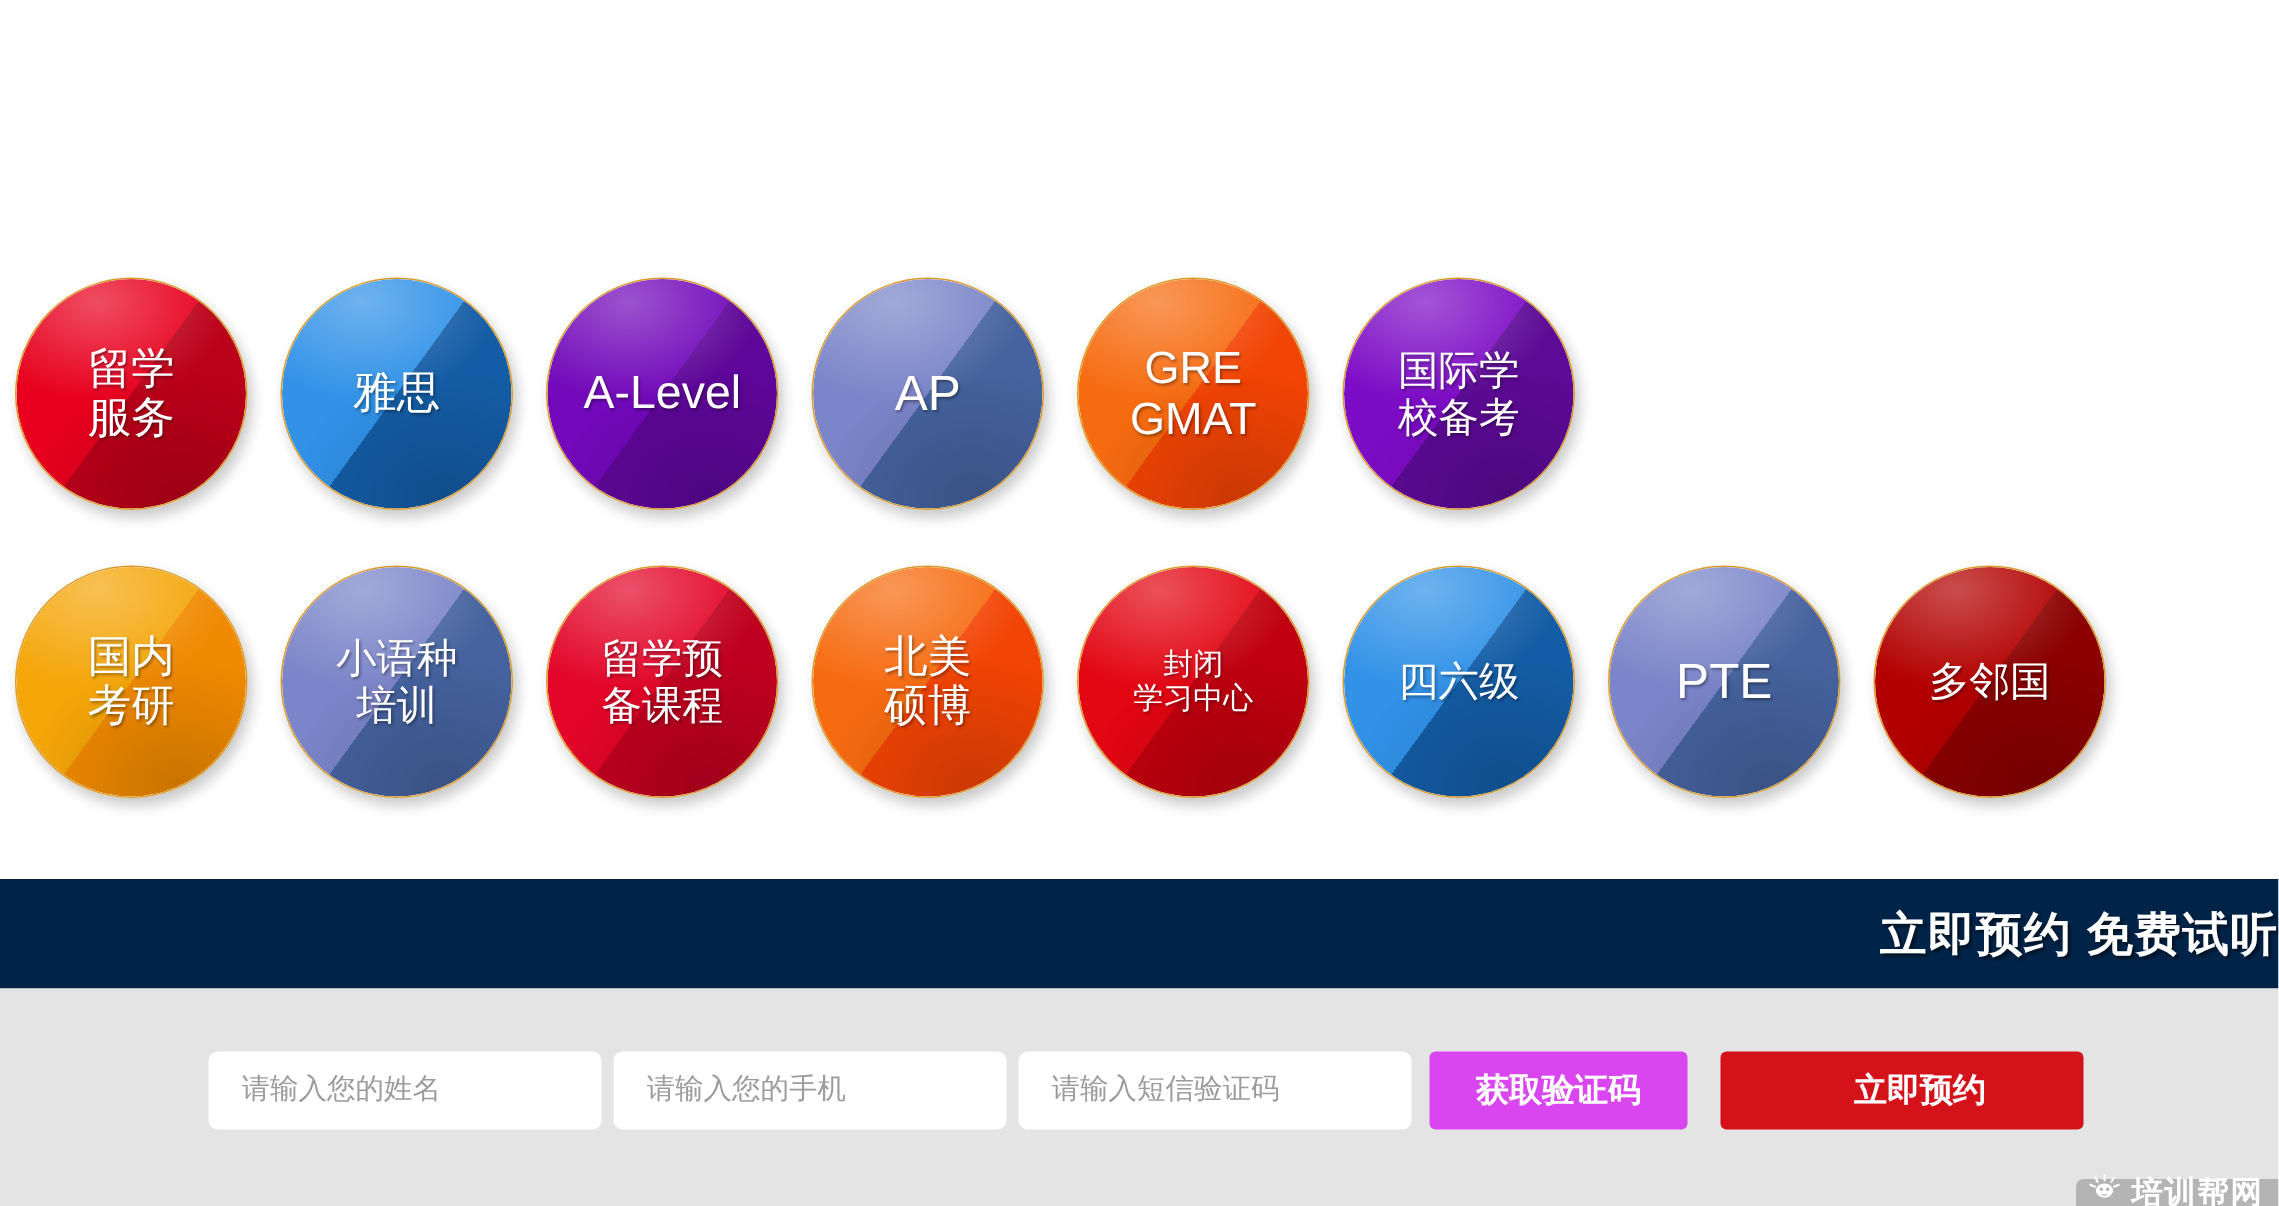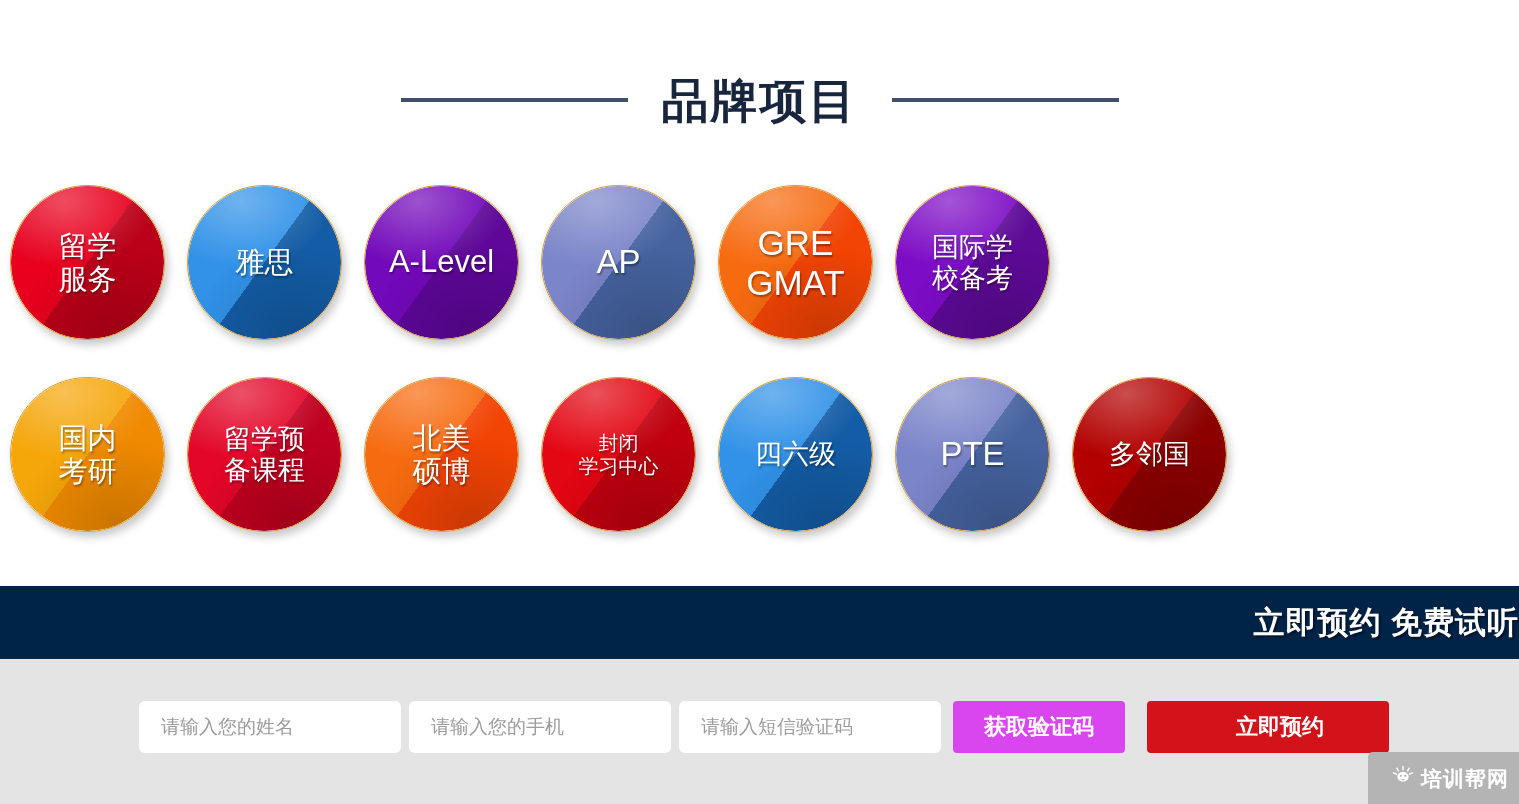--- a/index.html
+++ b/index.html
@@ -100,21 +100,21 @@
     font-weight: normal;
     text-shadow: 1px 1.5px 2px rgba(0,0,0,0.38);
     padding: 0 6px;
     white-space: pre-line;
   }
   .lbl-cn2   { font-size: 29px; }   
   .lbl-cn3   { font-size: 27px; }   
   .lbl-cn4   { font-size: 20px; }
   .lbl-lat-l { font-size: 31px; }   
   .lbl-lat-b { font-size: 33px; }   
-  .lbl-lat-s { font-size: 35px; }   
+  .lbl-lat-s { font-size: 30px; }   
 
   
   .cta-banner {
     position: absolute;
     left: 0;
     top: 586px;
     width: 1519px;
     height: 73px;
     background: #002448;
     display: flex;
@@ -182,47 +182,42 @@
     background: #d4121a;
     margin-left: 14px;
     padding-left: 24px;
   }
 
   
   .watermark {
     position: absolute;
     right: 0px;
     bottom: 0px;
-    height: 52px;
-    padding: 0 10px 0 24px;
+    height: 18px;
+    padding: 0 10px 0 8px;
     background: #b4b4b4;
     border-radius: 5px 0 0 0;
     display: flex;
     align-items: center;
     column-gap: 7px;
   }
   .watermark .wm-text {
     color: #ffffff;
     font-size: 21px;
     font-weight: bold;
     letter-spacing: 1px;
     line-height: 1;
   }
   .watermark .wm-icon { display: block; }
 </style>
 </head>
 <body>
 
 <div id="page">
 
-  <div class="heading-row">
-    <div class="heading-rule"></div>
-    <div class="heading-title">品牌项目</div>
-    <div class="heading-rule"></div>
-  </div>
 
   <div class="grid">
     <div class="grid-row">
         <div class="bubble">
           <div class="face" style="background: linear-gradient(126deg, rgb(232, 0, 30) 0%, rgb(232, 0, 30) 50%, rgb(187, 0, 25) 50%, rgb(187, 0, 25) 100%);"></div>
           <div class="gloss"></div>
           <div class="label lbl-cn2">留学
 服务</div>
         </div>
         <div class="bubble">
@@ -252,20 +247,26 @@
           <div class="label lbl-cn3">国际学
 校备考</div>
         </div>
       </div>
     <div class="grid-row">
         <div class="bubble">
           <div class="face" style="background: linear-gradient(126deg, rgb(245, 166, 9) 0%, rgb(245, 166, 9) 50%, rgb(240, 138, 0) 50%, rgb(240, 138, 0) 100%);"></div>
           <div class="gloss"></div>
           <div class="label lbl-cn2">国内
 考研</div>
+        </div>
+        <div class="bubble">
+          <div class="face" style="background: linear-gradient(126deg, rgb(123, 133, 201) 0%, rgb(123, 133, 201) 50%, rgb(70, 99, 159) 50%, rgb(70, 99, 159) 100%);"></div>
+          <div class="gloss"></div>
+          <div class="label lbl-cn3">小语种
+培训</div>
         </div>
         <div class="bubble">
           <div class="face" style="background: linear-gradient(126deg, rgb(227, 6, 41) 0%, rgb(227, 6, 41) 50%, rgb(192, 0, 32) 50%, rgb(192, 0, 32) 100%);"></div>
           <div class="gloss"></div>
           <div class="label lbl-cn3">留学预
 备课程</div>
         </div>
         <div class="bubble">
           <div class="face" style="background: linear-gradient(126deg, rgb(247, 107, 16) 0%, rgb(247, 107, 16) 50%, rgb(242, 68, 5) 50%, rgb(242, 68, 5) 100%);"></div>
           <div class="gloss"></div>

